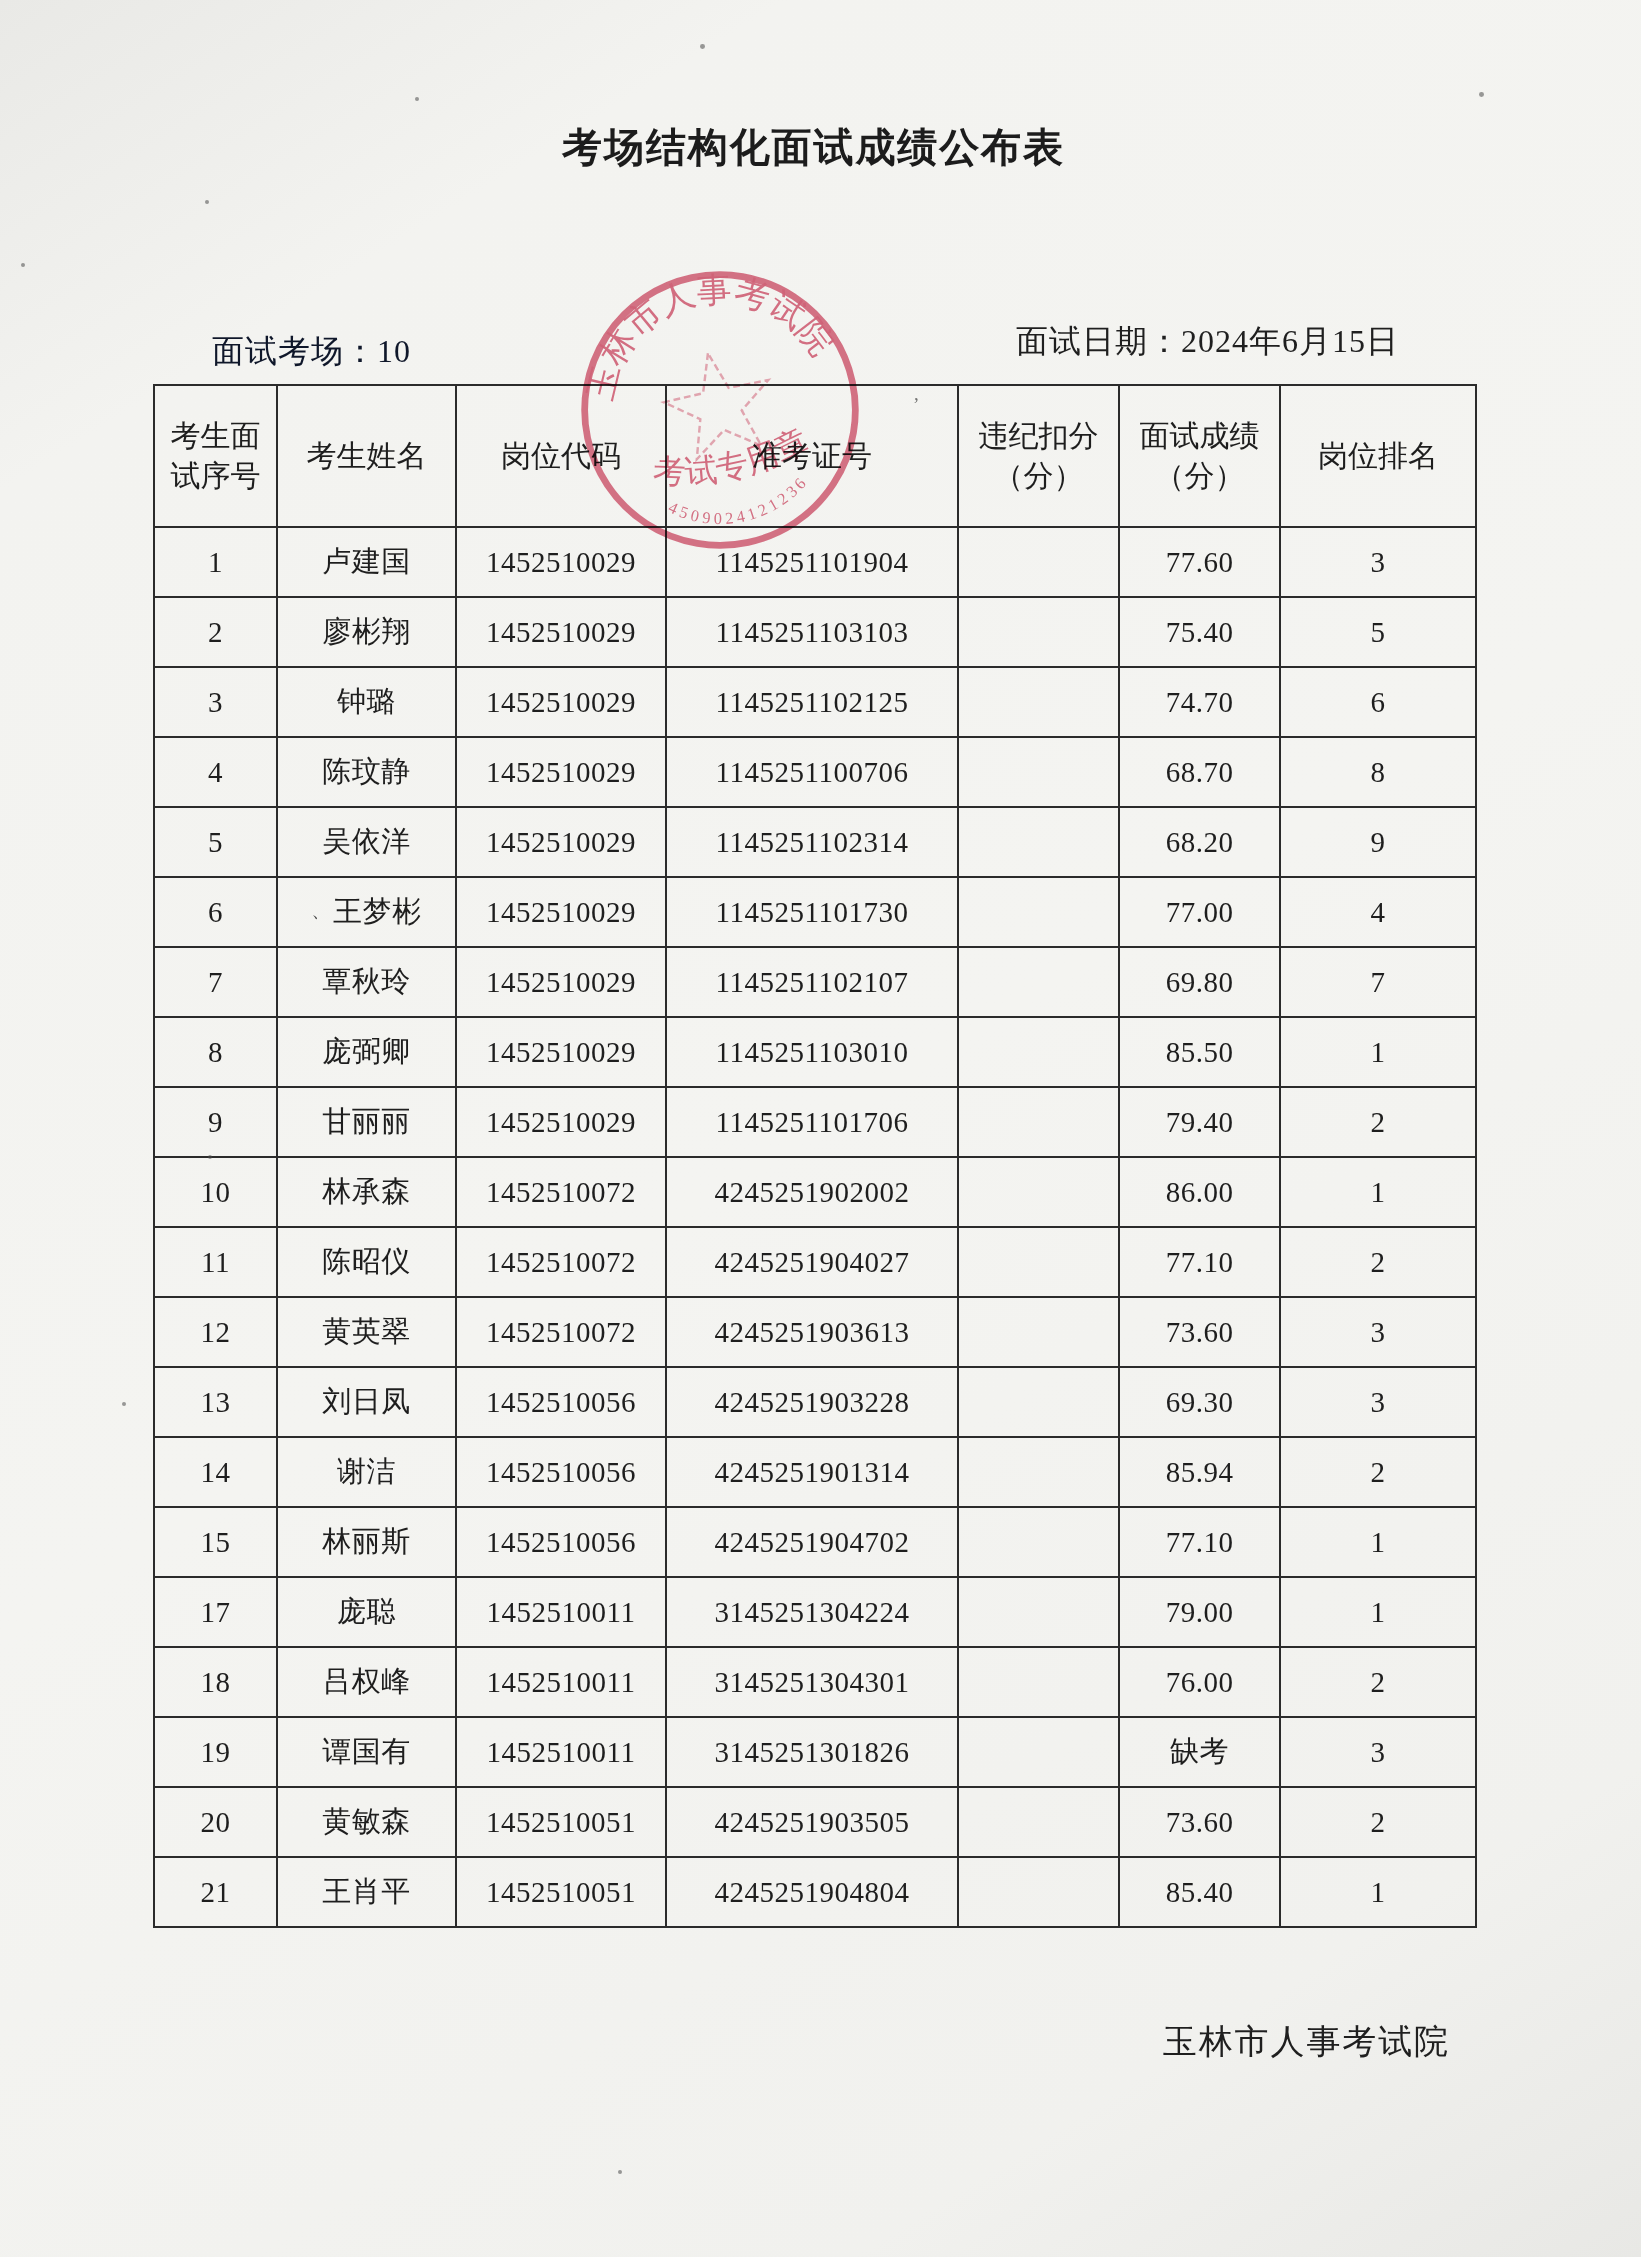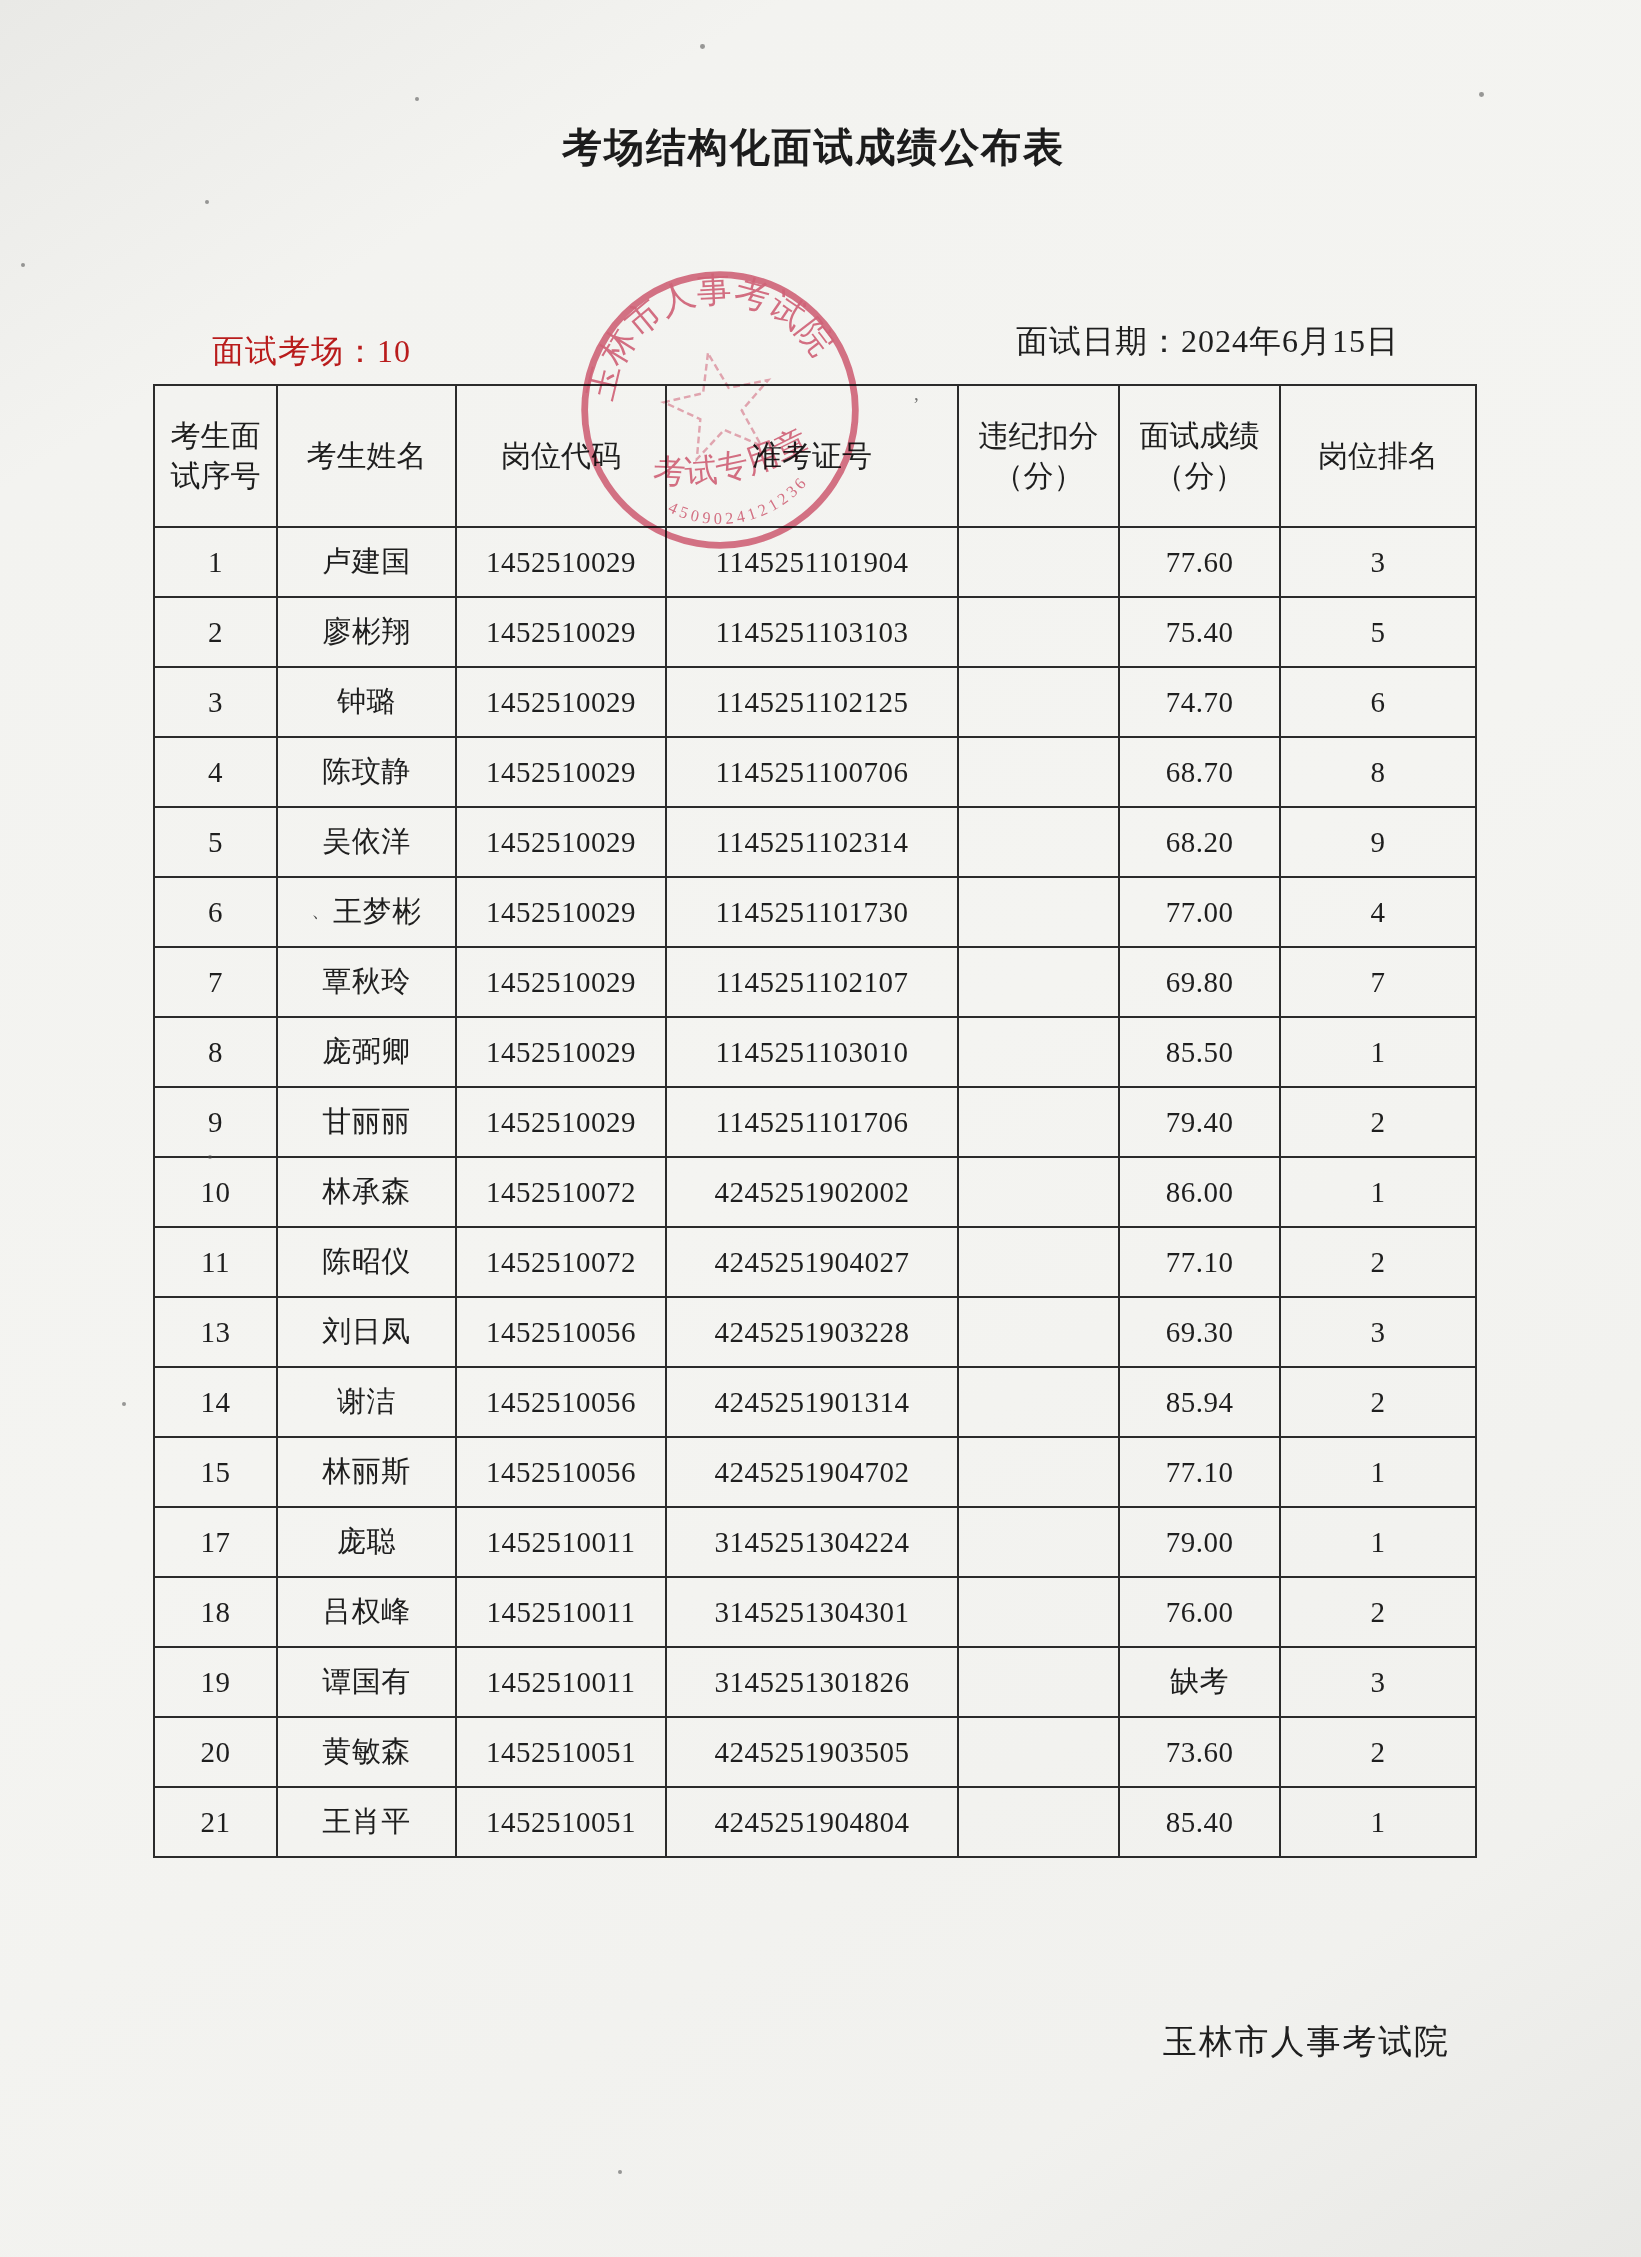--- a/index.html
+++ b/index.html
@@ -10,21 +10,21 @@
     background:linear-gradient(148deg,#e9e9e6 0%,#f3f3f0 15%,#f4f4f1 50%,#f1f1ee 85%,#e8e8e5 100%);
     position:relative;overflow:hidden;
   }
   .page{position:absolute;left:0;top:0;width:1641px;height:2257px;}
 
   .title{
     position:absolute;left:153px;top:120px;width:1321px;
     text-align:center;font-size:40px;font-weight:700;letter-spacing:1.9px;
     color:#1c1c1c;margin:0;
   }
-  .meta-left{position:absolute;left:212px;top:330px;font-size:32px;color:#b91c1c;letter-spacing:1px;}
+  .meta-left{position:absolute;left:212px;top:330px;font-size:32px;color:#0f172a;letter-spacing:1px;}
   .meta-right{position:absolute;left:1016px;top:320px;font-size:32px;color:#1f1f1f;letter-spacing:1px;}
 
   table.score{
     position:absolute;left:153px;top:384px;width:1321px;
     border-collapse:collapse;table-layout:fixed;
   }
   table.score col.c1{width:123px}
   table.score col.c2{width:179px}
   table.score col.c3{width:210px}
   table.score col.c4{width:292px}
@@ -186,20 +186,29 @@
           <td>1</td>
         </tr>
         <tr>
           <td>11</td>
           <td><span>陈昭仪</span></td>
           <td>1452510072</td>
           <td>4245251904027</td>
           <td></td>
           <td>77.10</td>
           <td>2</td>
+        </tr>
+        <tr>
+          <td>12</td>
+          <td><span>黄英翠</span></td>
+          <td>1452510072</td>
+          <td>4245251903613</td>
+          <td></td>
+          <td>73.60</td>
+          <td>3</td>
         </tr>
         <tr>
           <td>13</td>
           <td><span>刘日凤</span></td>
           <td>1452510056</td>
           <td>4245251903228</td>
           <td></td>
           <td>69.30</td>
           <td>3</td>
         </tr>

